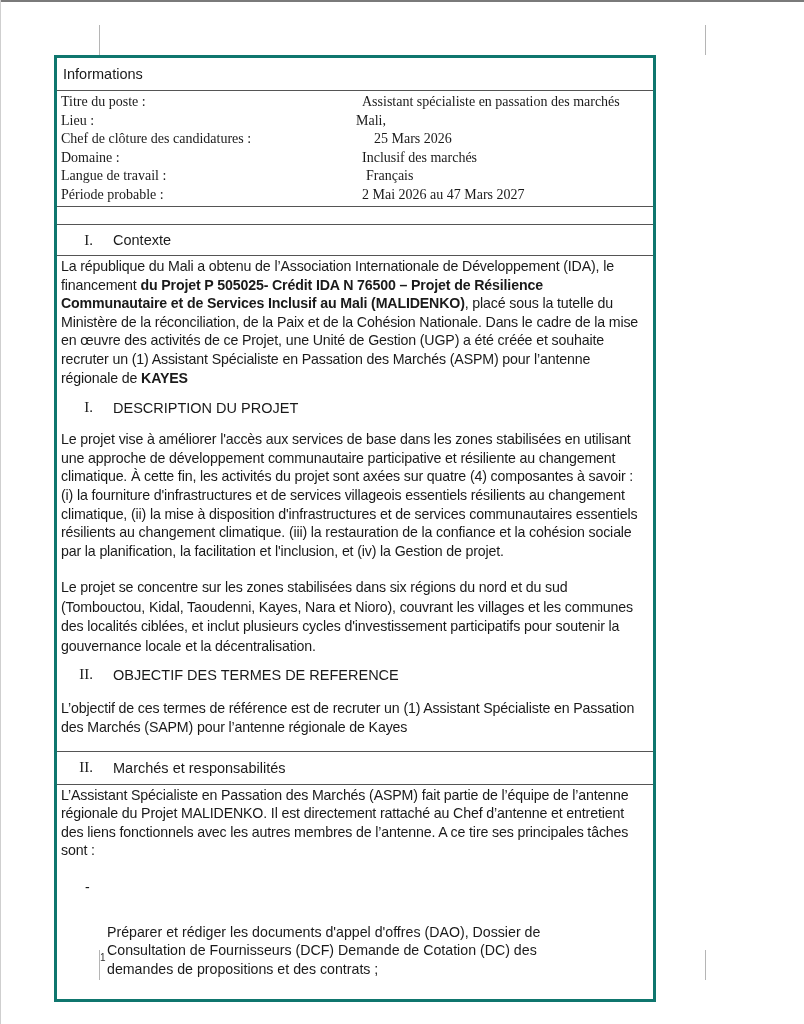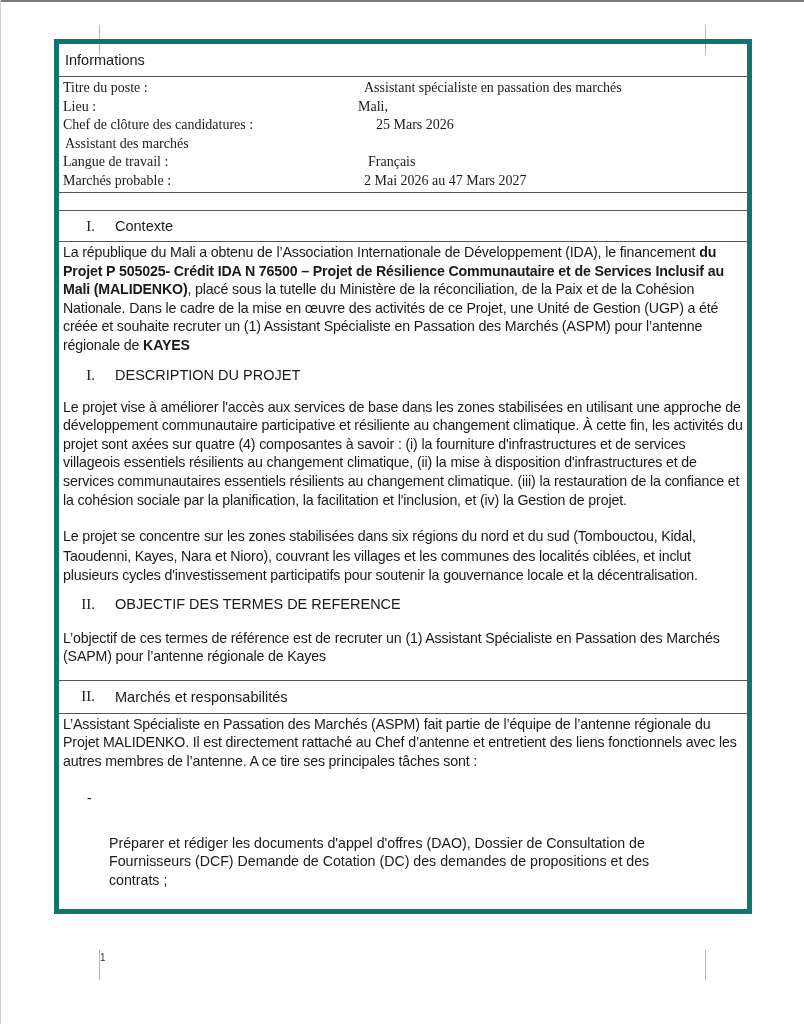--- a/index.html
+++ b/index.html
@@ -4,22 +4,22 @@
 <style>
   html, body { margin: 0; padding: 0; }
   body {
     width: 804px; height: 1024px; background: #ffffff; position: relative; overflow: hidden;
     font-family: "Liberation Sans", sans-serif; color: #1a1a1a;
   }
   .page-edge-top { position: absolute; left: 0; top: 0; width: 804px; height: 2px; background: #7a7a7a; }
   .page-edge-left { position: absolute; left: 0; top: 0; width: 1px; height: 1024px; background: #cfcfcf; }
   .crop-mark { position: absolute; width: 1px; background: #b5b5b5; }
   .table {
-    position: absolute; left: 54px; top: 39px; width: 698px;
-    border: 5px solid #0f766e; box-sizing: border-box;
+    position: absolute; left: 54px; top: 55px; width: 602px;
+    border: 3px solid #0f766e; box-sizing: border-box;
   }
   .row { border-bottom: 1px solid #555; box-sizing: border-box; }
   .row:last-child { border-bottom: none; }
   .hdr { height: 33px; display: flex; align-items: center; padding-left: 6px; font-size: 14.5px; }
   .info-grid { padding: 2px 0 2px 0; font-family: Liberation Serif, serif; }
   .info-line { display: flex; height: 18.5px; font-size: 14px; line-height: 18.5px; }
   .info-line .lbl { width: 295px; padding-left: 4px; }
   .info-line .val { flex: 1; }
   .spacer { height: 18px; }
   .section-title { height: 31px; display: flex; align-items: center; font-size: 14.5px; }
@@ -56,28 +56,29 @@
     </div>
     <div class="info-line">
       <span class="lbl">Lieu :</span>
       <span class="val" style="padding-left:0px">Mali,</span>
     </div>
     <div class="info-line">
       <span class="lbl">Chef de clôture des candidatures :</span>
       <span class="val" style="padding-left:18px">25 Mars 2026</span>
     </div>
     <div class="info-line">
-      <span class="val" style="padding-left:6px">Assistant des marchés</span>
+      <span class="lbl">Domaine :</span>
+      <span class="val" style="padding-left:6px">Inclusif des marchés</span>
     </div>
     <div class="info-line">
       <span class="lbl">Langue de travail :</span>
       <span class="val" style="padding-left:10px">Français</span>
     </div>
     <div class="info-line">
-      <span class="lbl">Marchés probable :</span>
+      <span class="lbl">Période probable :</span>
       <span class="val" style="padding-left:6px">2 Mai 2026 au 47 Mars 2027</span>
     </div>
   </div>
 
   <div class="row spacer"></div>
 
   <div class="row section-title">
     <span class="num">I.</span>
     <span>Contexte</span>
   </div>

